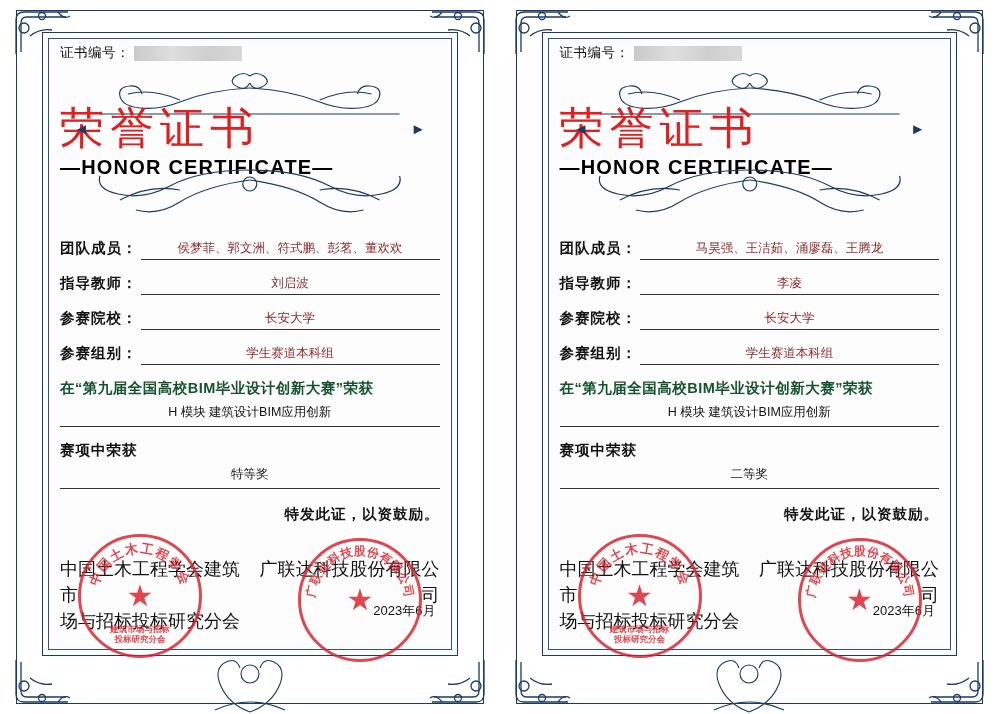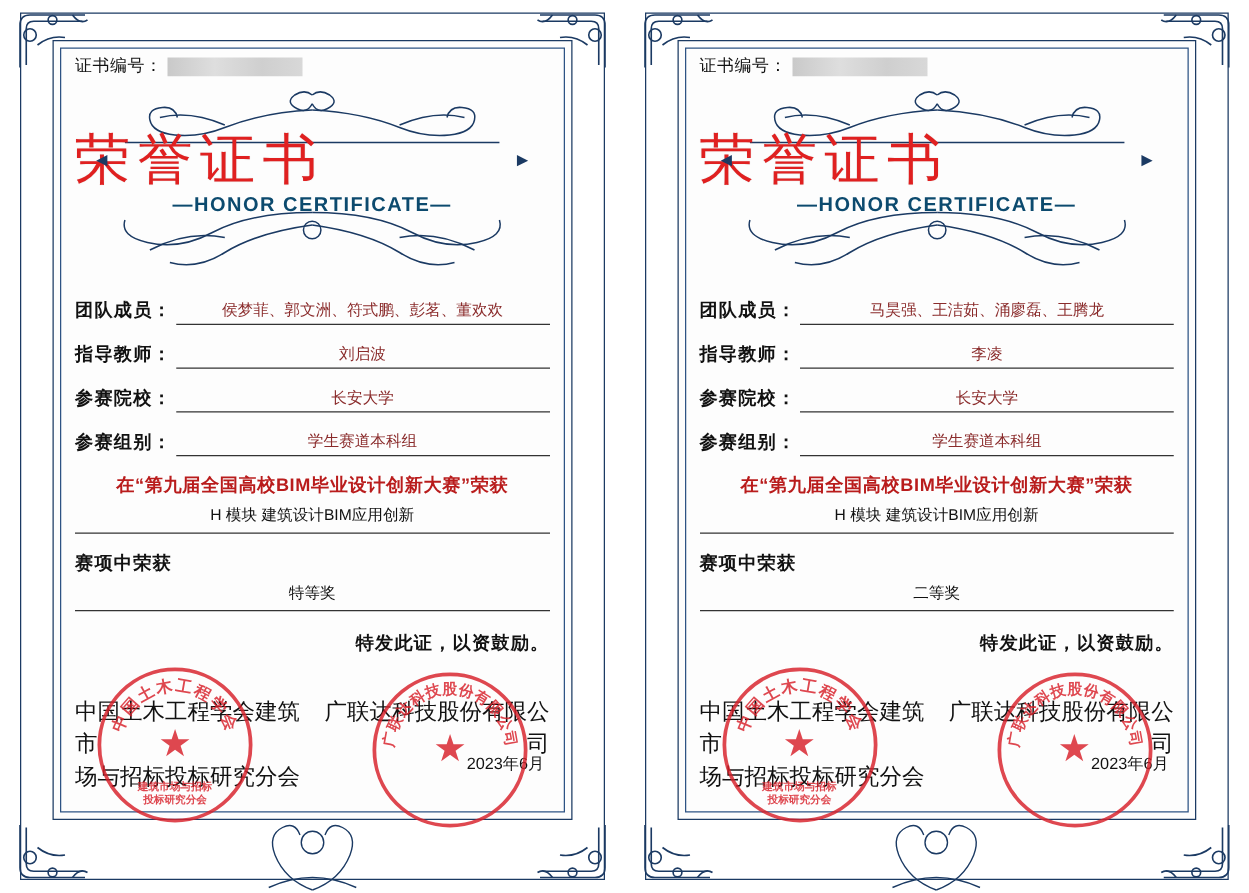--- a/index.html
+++ b/index.html
@@ -112,25 +112,25 @@
     font-weight: normal;
     color: #e02020;
     letter-spacing: 6px;
     line-height: 1;
     text-shadow: 0 0 1px rgba(0,0,0,0.15);
   }
   .sub-title {
     position: absolute;
     top: 88px;
     left: 0; right: 0;
-    text-align: center;
+    text-align: left;
     font-family: "Liberation Sans", sans-serif;
-    font-size: 16px;
+    font-size: 20px;
     font-weight: bold;
-    color: #0c4a6e;
+    color: #000000;
     letter-spacing: 1.2px;
   }
   .side-tick { position: absolute; top: 52px; color:#1b3a63; font-size: 15px; }
   .side-tick.left { left: 14px; }
   .side-tick.right { right: 14px; }
 
   
   .fields { margin-top: 6px; }
   .field-row {
     display: flex;
@@ -151,24 +151,24 @@
     border-bottom: 1px solid #333;
     text-align: center;
     font-size: 12.5px;
     color: #8a2b2b;
     padding-bottom: 2px;
     margin-left: 4px;
   }
 
   .award-line {
     margin-top: 14px;
-    text-align: center;
+    text-align: left;
     font-size: 14.5px;
     font-weight: bold;
-    color: #b91c1c;
+    color: #14532d;
     letter-spacing: 0.5px;
   }
   .award-sub {
     margin-top: 6px;
     text-align: center;
     font-size: 12.5px;
     color: #111;
     border-bottom: 1px solid #333;
     padding-bottom: 5px;
   }

